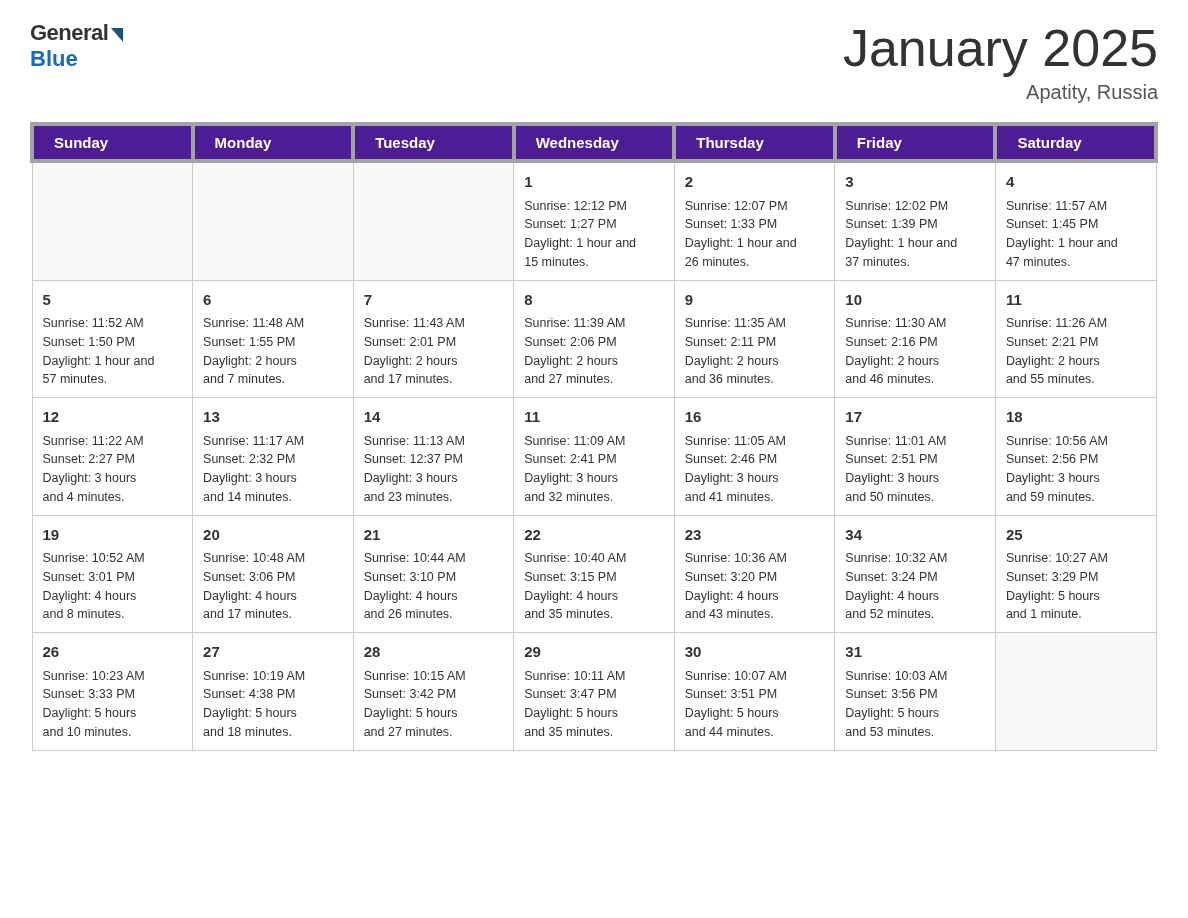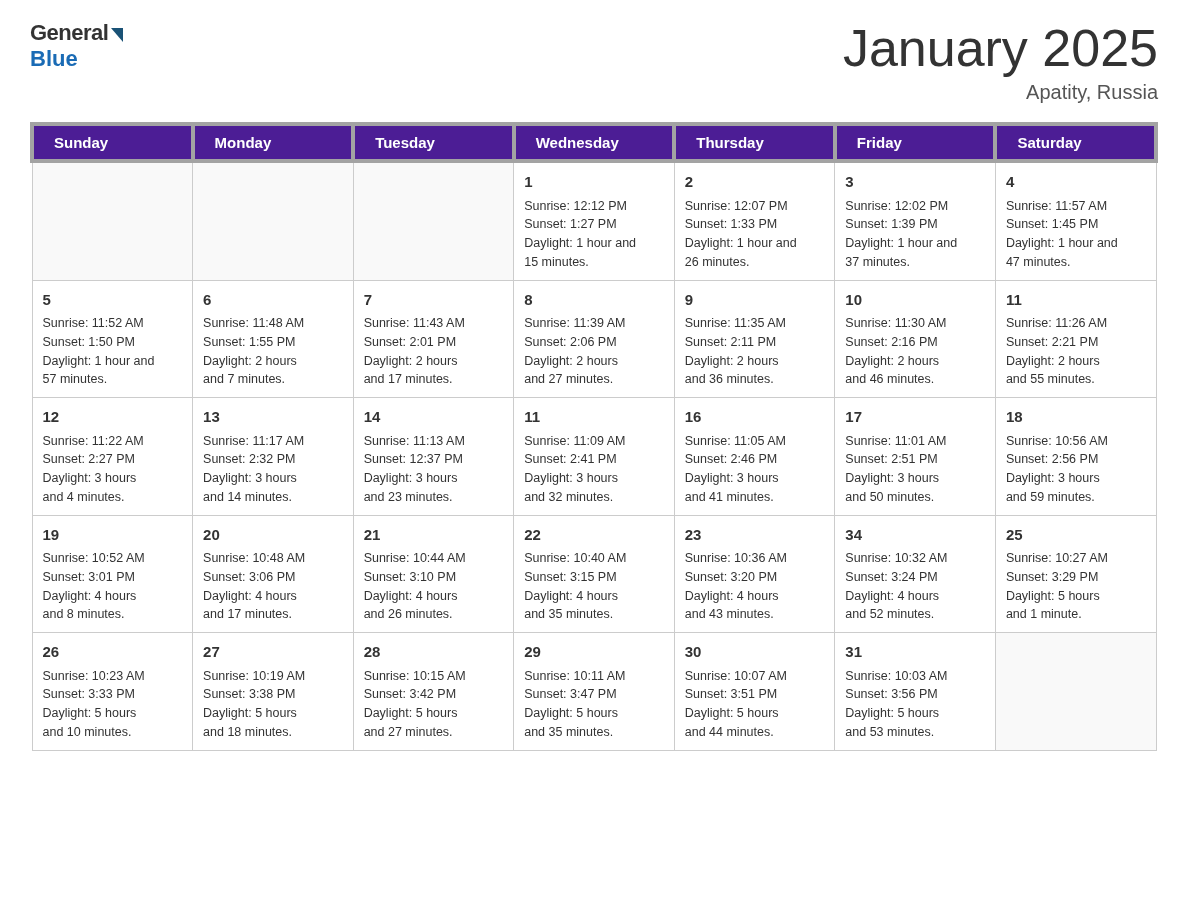--- a/index.html
+++ b/index.html
@@ -322,21 +322,21 @@
         <td>
           <span class="day-number">26</span>
           <div class="day-info" style="white-space: pre-line;">Sunrise: 10:23 AM
 Sunset: 3:33 PM
 Daylight: 5 hours
 and 10 minutes.</div>
         </td>
         <td>
           <span class="day-number">27</span>
           <div class="day-info" style="white-space: pre-line;">Sunrise: 10:19 AM
-Sunset: 3:38 PM
+Sunset: 4:38 PM
 Daylight: 5 hours
 and 18 minutes.</div>
         </td>
         <td>
           <span class="day-number">28</span>
           <div class="day-info" style="white-space: pre-line;">Sunrise: 10:15 AM
 Sunset: 3:42 PM
 Daylight: 5 hours
 and 27 minutes.</div>
         </td>

